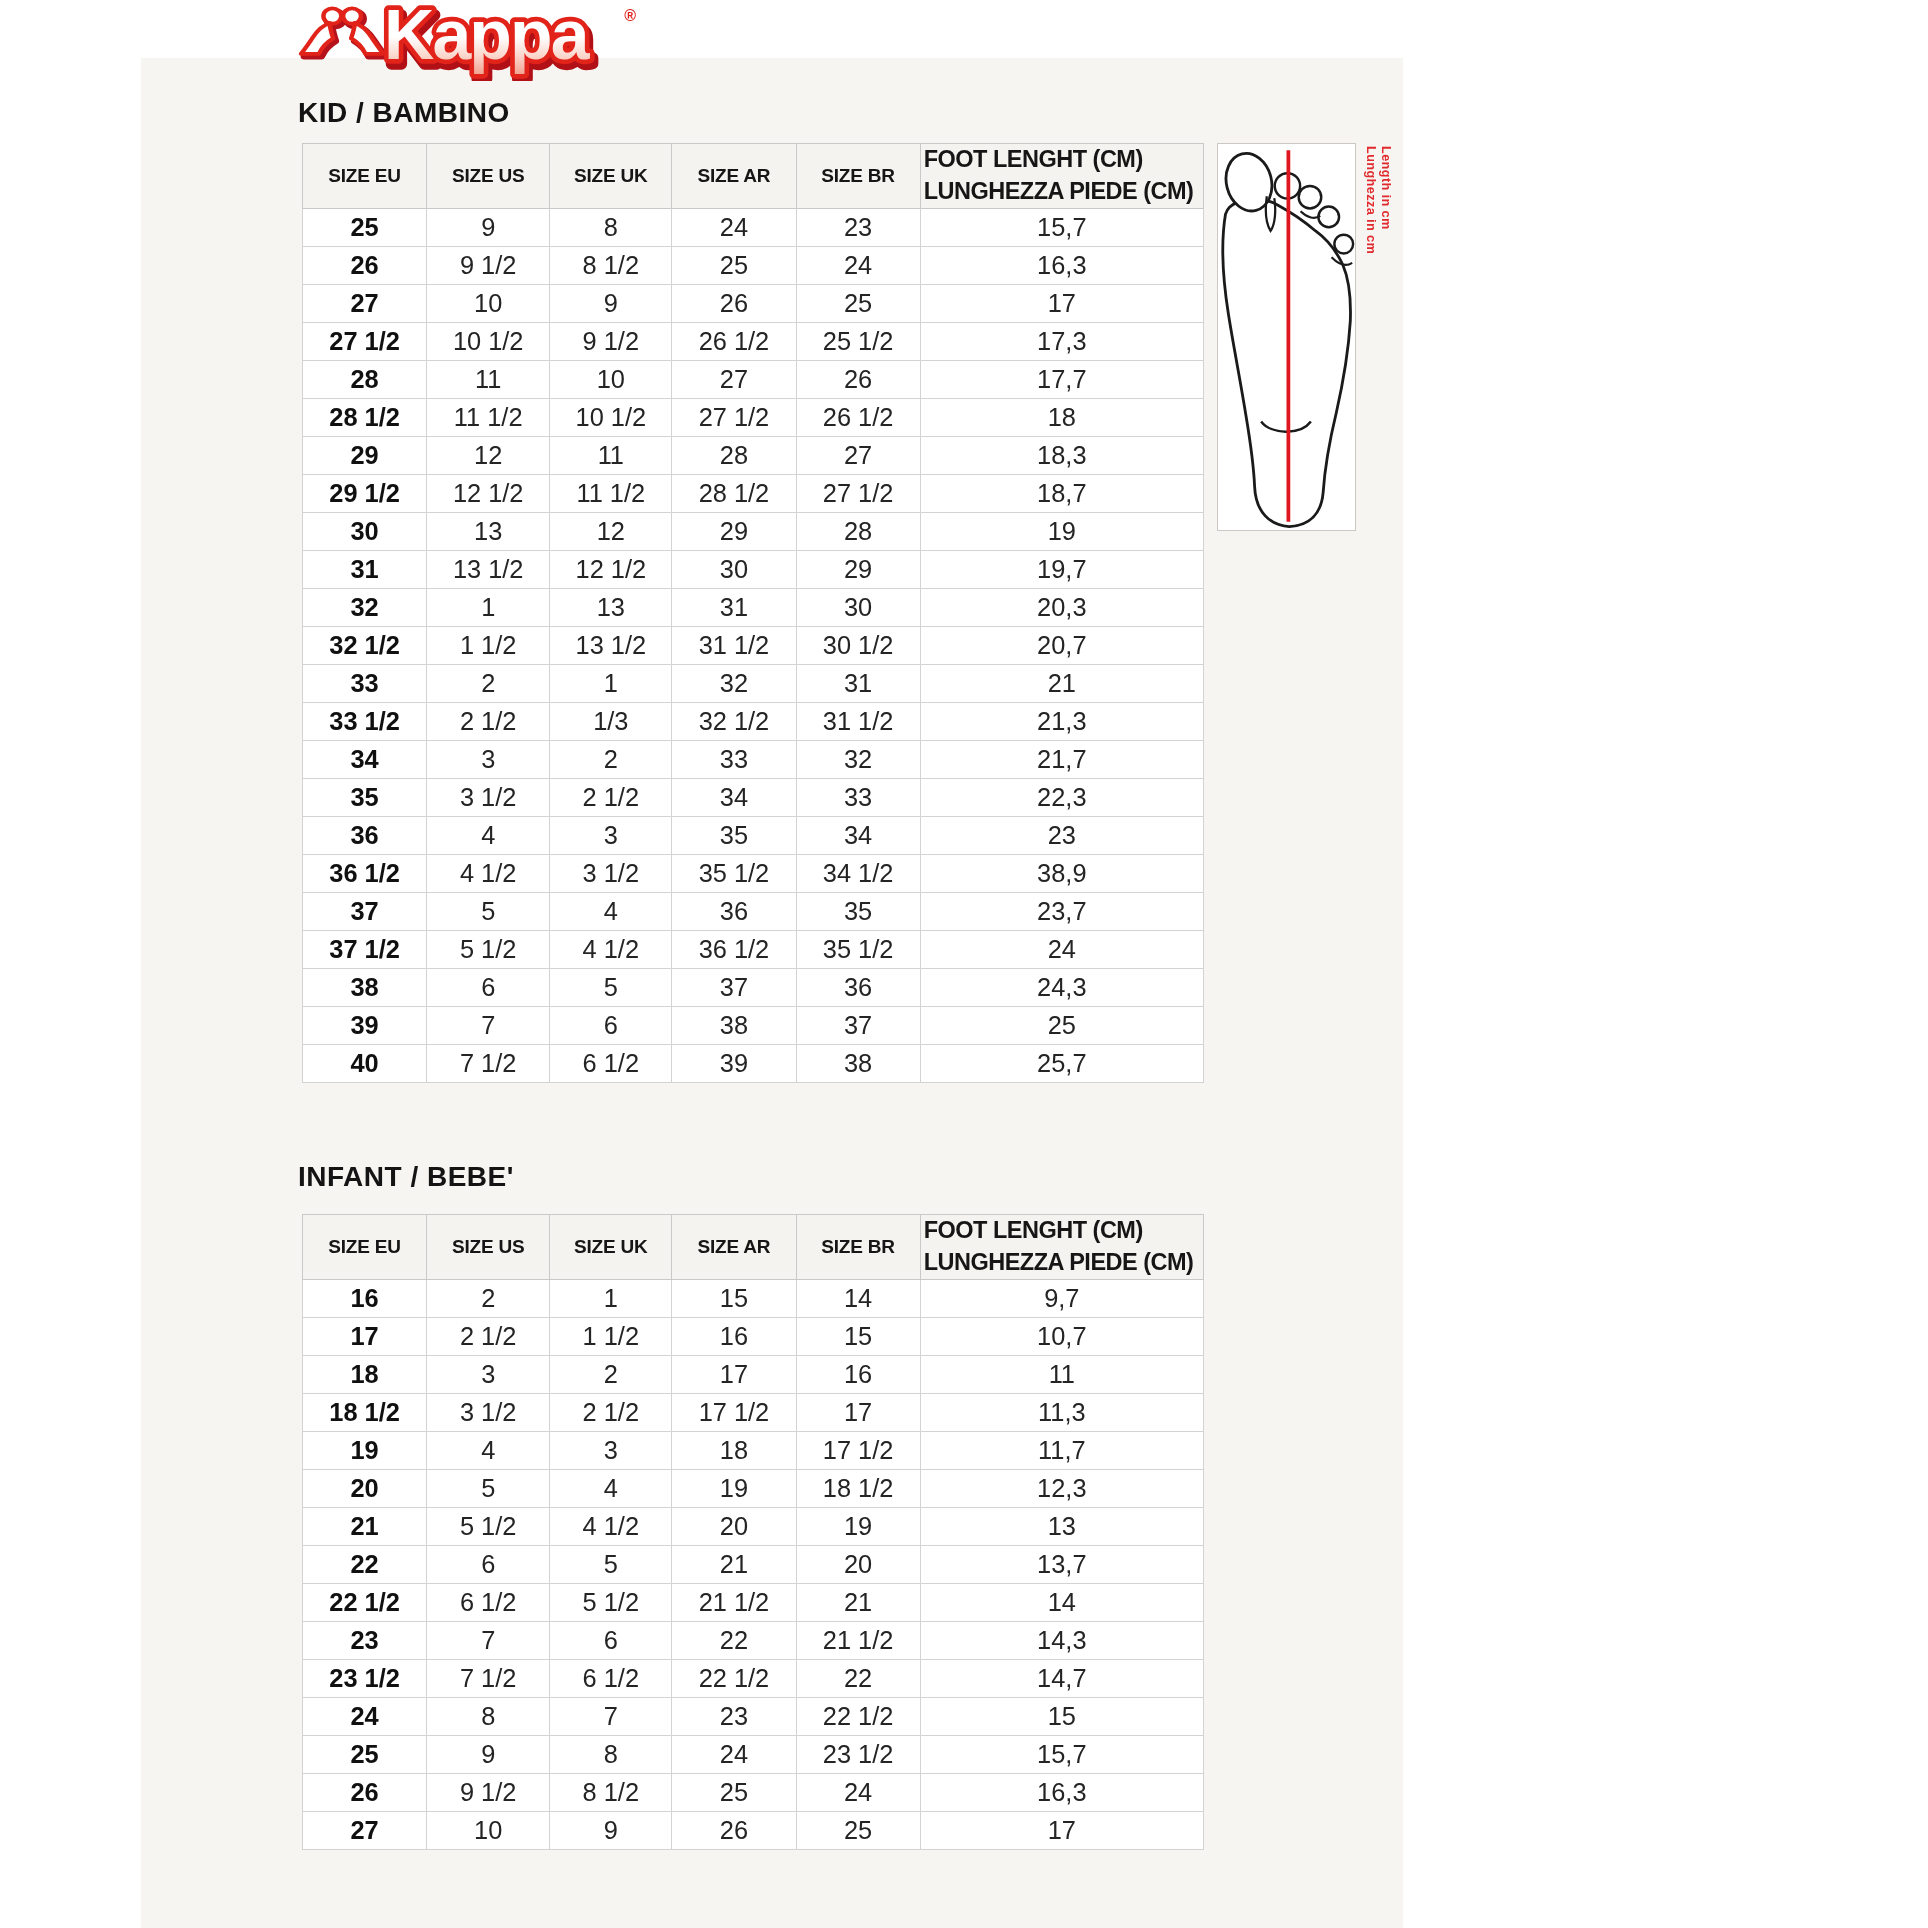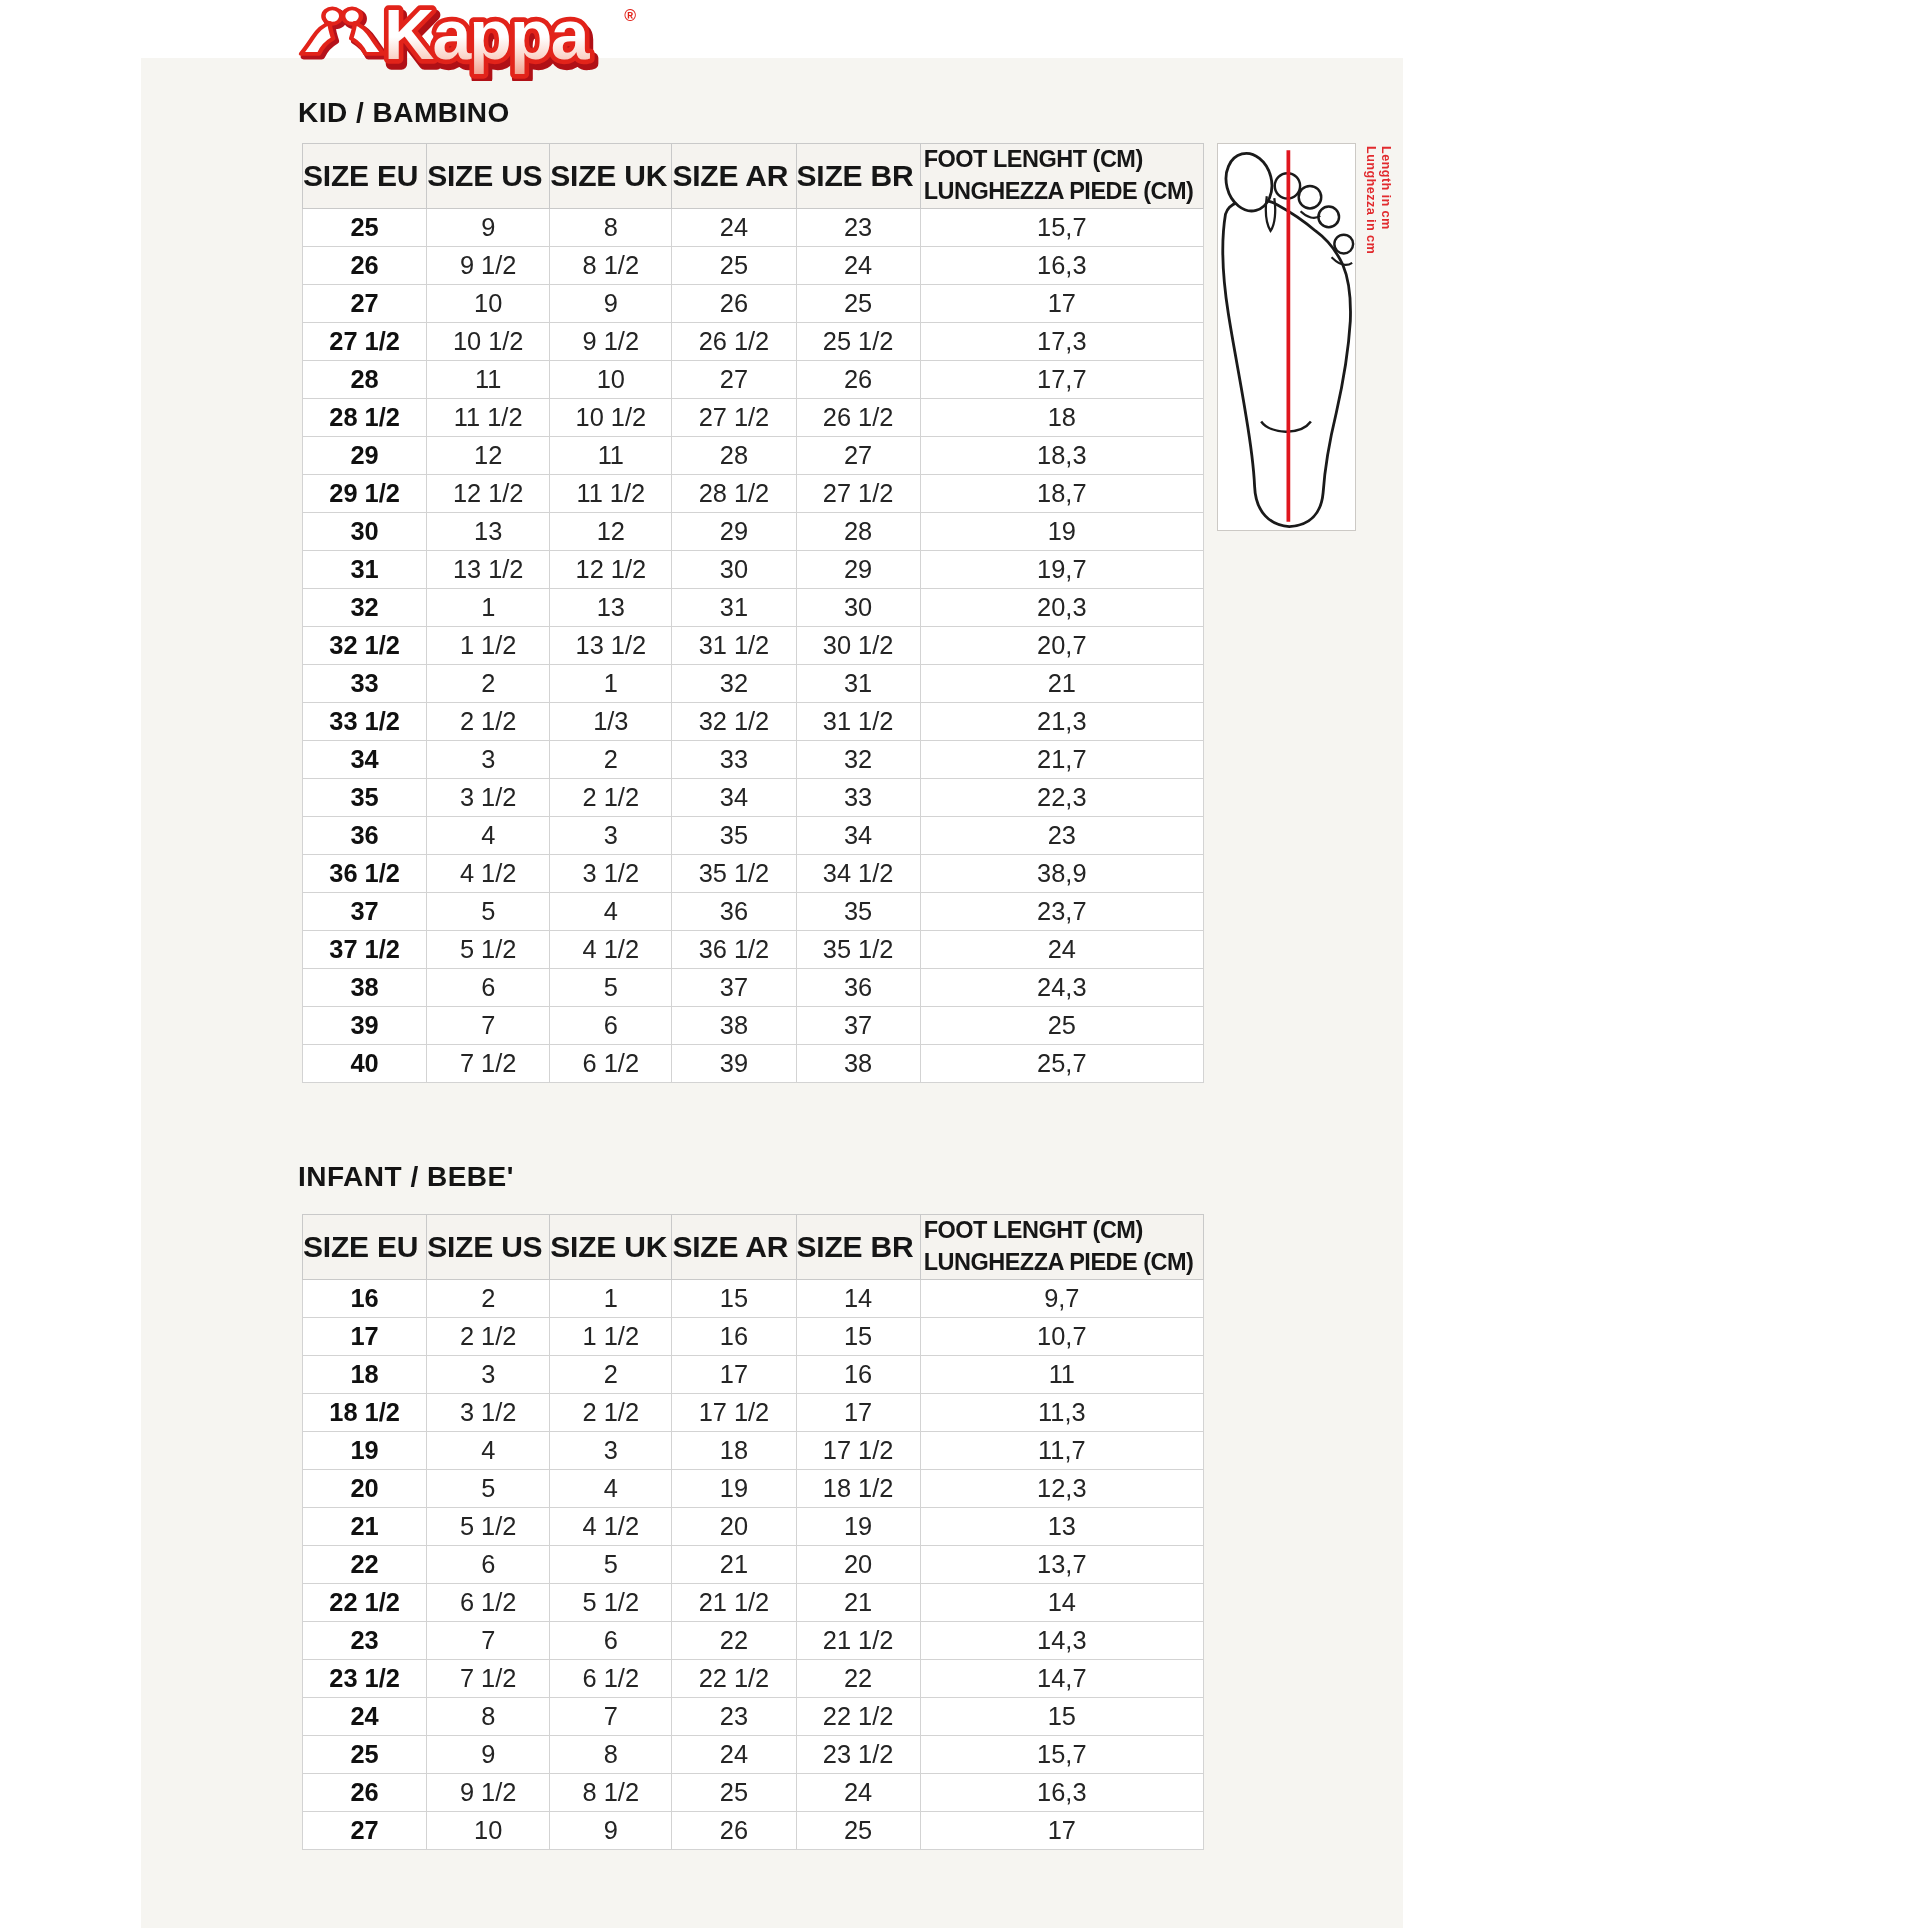--- a/index.html
+++ b/index.html
@@ -14,22 +14,22 @@
   .section-title{position:absolute;left:298px;font-size:28px;line-height:30px;font-weight:bold;
                  color:#141414;letter-spacing:0.5px;}
   #title-kid{top:98px;}
   #title-infant{top:1162px;}
 
   
   table.sizes{position:absolute;left:302px;width:902px;table-layout:fixed;border-collapse:collapse;
               background:#fff;border:0.9px solid #c2c2c2;}
   #table-kid{top:143px;}
   #table-infant{top:1214px;}
-  table.sizes th{height:64px;font-size:30px;font-weight:bold;color:#161616;background:#f5f3ef;
-                 border:0.9px solid #c9c9c9;text-align:left;vertical-align:middle;
+  table.sizes th{height:64px;font-size:19px;font-weight:bold;color:#161616;background:#f5f3ef;
+                 border:0.9px solid #c9c9c9;text-align:center;vertical-align:middle;
                  white-space:pre-line;line-height:1.35;padding:0;letter-spacing:-0.2px;}
   table.sizes thead tr{border-bottom:1.9px solid #c2c2c2;}
   table.sizes th.col-foot{text-align:left;padding-left:3px;font-size:23.5px;letter-spacing:-0.5px;}
   table.sizes td{height:37px;font-size:25.4px;color:#242424;background:#fff;
                  border:0.9px solid #d3d3d3;text-align:center;vertical-align:middle;padding:0;}
   table.sizes td.c-eu{font-weight:bold;color:#101010;}
 
   
   .foot-box{position:absolute;left:1217px;top:143px;width:137px;height:386px;background:#fff;
             border:0.9px solid #ccc9c5;box-sizing:content-box;}

